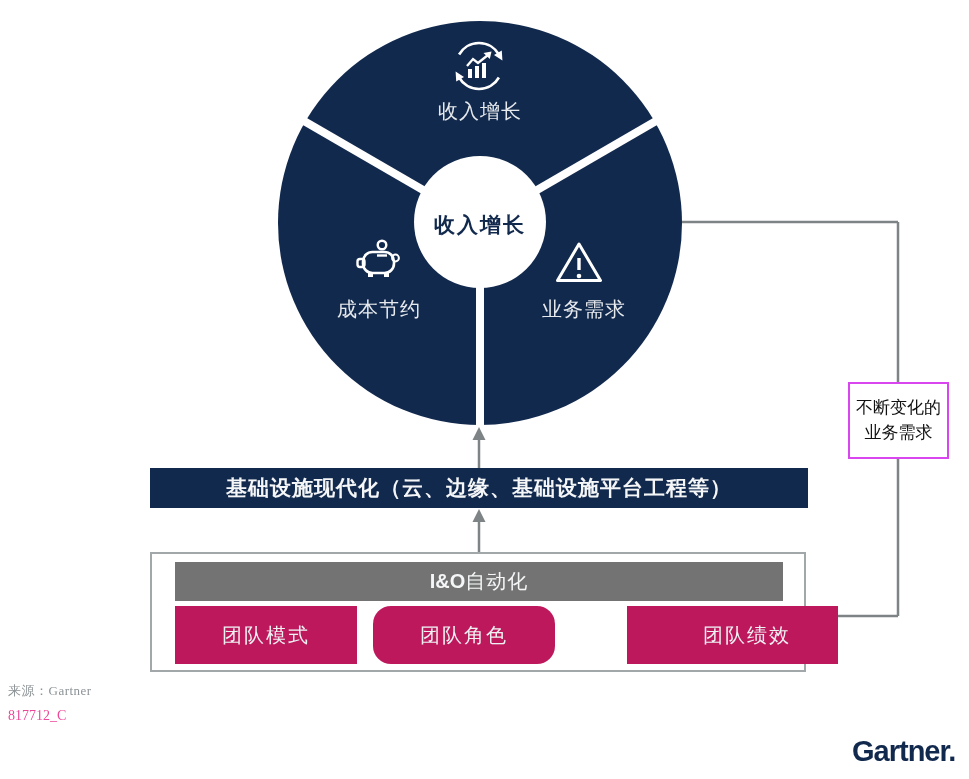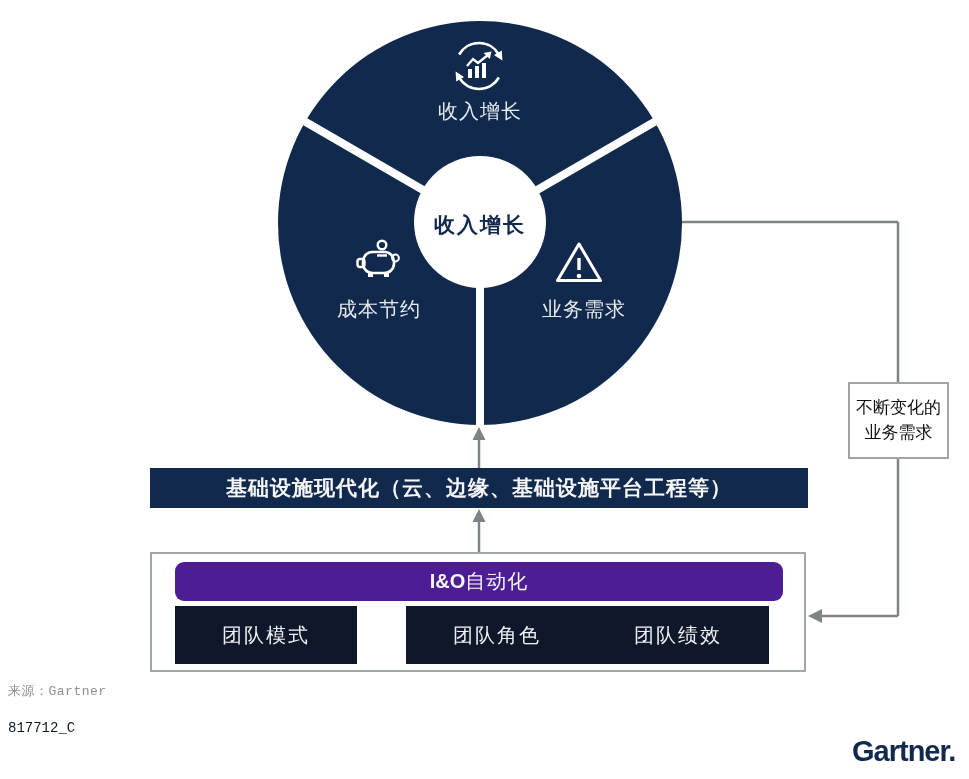--- a/index.html
+++ b/index.html
@@ -22,41 +22,41 @@
     position:absolute;left:150px;top:468px;width:658px;height:40px;
     background:#12294e;display:flex;align-items:center;justify-content:center;
     color:#f5f6f7;font-size:21px;font-weight:bold;letter-spacing:1px;text-align:right;
   }
   .outer-box{
     position:absolute;left:150px;top:552px;width:656px;height:120px;
     background:#ffffff;border:2px solid #a2a7a9;box-sizing:border-box;
   }
   .io-bar{
     position:absolute;left:175px;top:562px;width:608px;height:39px;
-    background:#4c1d95;display:flex;align-items:center;justify-content:center;
-    color:#f5f6f7;font-size:20px;border-radius:9px;
+    background:#737373;display:flex;align-items:center;justify-content:center;
+    color:#f5f6f7;font-size:20px;
   }
   .io-en{font-family:"Liberation Sans", sans-serif;font-weight:bold;letter-spacing:0;}
   .io-cn{letter-spacing:1px;}
   .team-box{
-    position:absolute;top:606px;width:182px;height:58px;background:#0f172a;
+    position:absolute;top:606px;width:182px;height:58px;background:#be185d;
     display:flex;align-items:center;justify-content:center;
     color:#eef0f2;font-size:20px;letter-spacing:2px;
   }
   .feedback-box{
     position:absolute;left:848px;top:382px;width:101px;height:77px;
-    background:#ffffff;border:2px solid #a3a3a3;box-sizing:border-box;
+    background:#ffffff;border:2px solid #d946ef;box-sizing:border-box;
     display:flex;flex-direction:column;align-items:center;justify-content:center;
     color:#111111;font-size:17px;line-height:1.45;text-align:center;
   }
   .source-block{
     position:absolute;left:8px;top:682px;color:#8c9295;
   }
-  .source-line{font-size:13px;font-family:Liberation Mono, monospace;letter-spacing:0.5px;}
-  .doc-id{font-size:14px;font-family:Liberation Mono, monospace;margin-top:20px;color:#0f172a;}
+  .source-line{font-size:13px;font-family:Liberation Serif, serif;letter-spacing:0.5px;}
+  .doc-id{font-size:14px;font-family:Liberation Serif, serif;margin-top:8px;color:#ec4899;}
   .logo{
     position:absolute;left:852px;top:735px;color:#12294e;
     font-family:"Liberation Sans", sans-serif;font-weight:bold;font-size:29px;letter-spacing:-1px;
   }
 </style>
 </head>
 <body>
 
 <div class="canvas">
 
@@ -135,24 +135,24 @@
   </div>
 
   <div class="outer-box"></div>
   <div class="io-bar">
     <span class="io-en">I&amp;O</span>
       <span class="io-cn">自动化</span>
   </div>
   <div class="team-box" style="left:175px;">
     <span>团队模式</span>
   </div>
-  <div class="team-box" style="left:406px;">
+  <div class="team-box" style="left:373px;border-radius:18px;">
     <span>团队角色</span>
   </div>
-  <div class="team-box" style="left:587px;">
+  <div class="team-box" style="left:627px;padding-left:29px;">
     <span>团队绩效</span>
   </div>
 
   <div class="source-block">
     <div class="source-line">来源：Gartner</div>
     <div class="doc-id">817712_C</div>
   </div>
   <div class="logo">Gartner.</div>
 
 </div>

